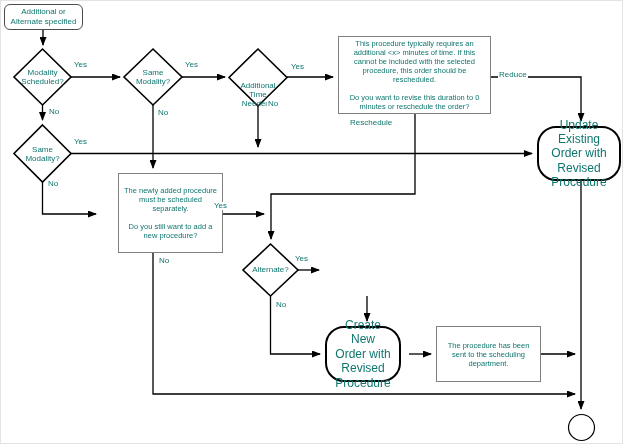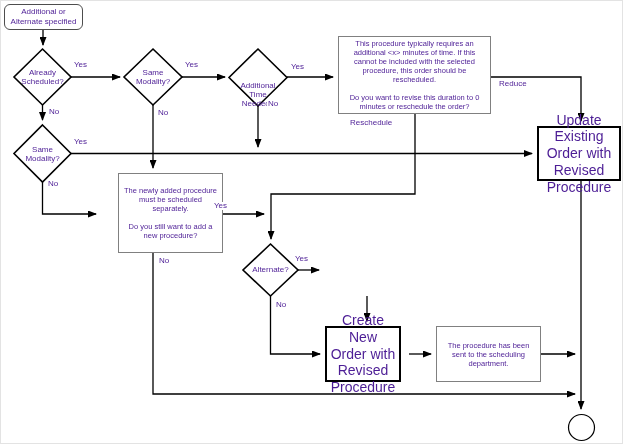--- a/index.html
+++ b/index.html
@@ -3,37 +3,37 @@
 <meta charset="utf-8">
 <style>
   html,body{margin:0;padding:0;background:#fff;}
   #canvas{
     position:relative;
     width:623px;height:444px;
     background:#ffffff;
     border:1px solid #e3e3e3;
     box-sizing:border-box;
     font-family:"Liberation Sans", sans-serif;
-    color:#4c1d95;
+    color:#0f766e;
     overflow:hidden;
   }
   #wires{position:absolute;left:0;top:0;width:623px;height:444px;}
   .node{
     position:absolute;
     display:flex;align-items:center;justify-content:center;
     text-align:center;
     box-sizing:border-box;
     background:#ffffff;
     white-space:pre-line;
     line-height:1.2;
   }
   .rounded{
     border:2px solid #000;
-    border-radius:0;
-    font-size:14px;
+    border-radius:19px;
+    font-size:12px;
     padding:2px 12px;
   }
   .start{
     border:1.5px solid #4d4d4d;
     border-radius:6px;
     font-size:8px;
     padding:2px 3px;
   }
   .plain{
     border:1px solid #808080;
@@ -109,38 +109,38 @@
 
 Do you still want to add a new procedure?</div>
 
   <div class="node rounded" style="left:536px;top:125px;width:84px;height:55px;">Update Existing Order with Revised Procedure</div>
 
 
   <div class="node rounded" style="left:324px;top:325px;width:76px;height:56px;">Create New Order with Revised Procedure</div>
 
   <div class="node plain" style="left:435px;top:325px;width:105px;height:56px;">The procedure has been sent to the scheduling department.</div>
 
-  <div class="dlabel" style="left:41.5px;top:76px;">Already
+  <div class="dlabel" style="left:41.5px;top:76px;">Modality
 Scheduled?</div>
   <div class="dlabel" style="left:152px;top:76px;">Same
 Modality?</div>
   <div class="dlabel" style="left:257px;top:94px;">Additional
 Time
 Needed?</div>
   <div class="dlabel" style="left:41.5px;top:152.5px;">Same
 Modality?</div>
   <div class="dlabel" style="left:269.5px;top:269px;">Alternate?</div>
 
   <div class="elabel" style="left:72px;top:60px;">Yes</div>
   <div class="elabel" style="left:47px;top:107px;">No</div>
   <div class="elabel" style="left:183px;top:60px;">Yes</div>
   <div class="elabel" style="left:156px;top:108px;">No</div>
   <div class="elabel" style="left:289px;top:62px;">Yes</div>
   <div class="elabel" style="left:266px;top:99px;">No</div>
-  <div class="elabel" style="left:497px;top:79px;">Reduce</div>
+  <div class="elabel" style="left:497px;top:70px;">Reduce</div>
   <div class="elabel" style="left:348px;top:118px;">Reschedule</div>
   <div class="elabel" style="left:72px;top:137px;">Yes</div>
   <div class="elabel" style="left:46px;top:179px;">No</div>
   <div class="elabel" style="left:212px;top:201px;">Yes</div>
   <div class="elabel" style="left:157px;top:256px;">No</div>
   <div class="elabel" style="left:293px;top:254px;">Yes</div>
   <div class="elabel" style="left:274px;top:300px;">No</div>
 
 </div>
 

